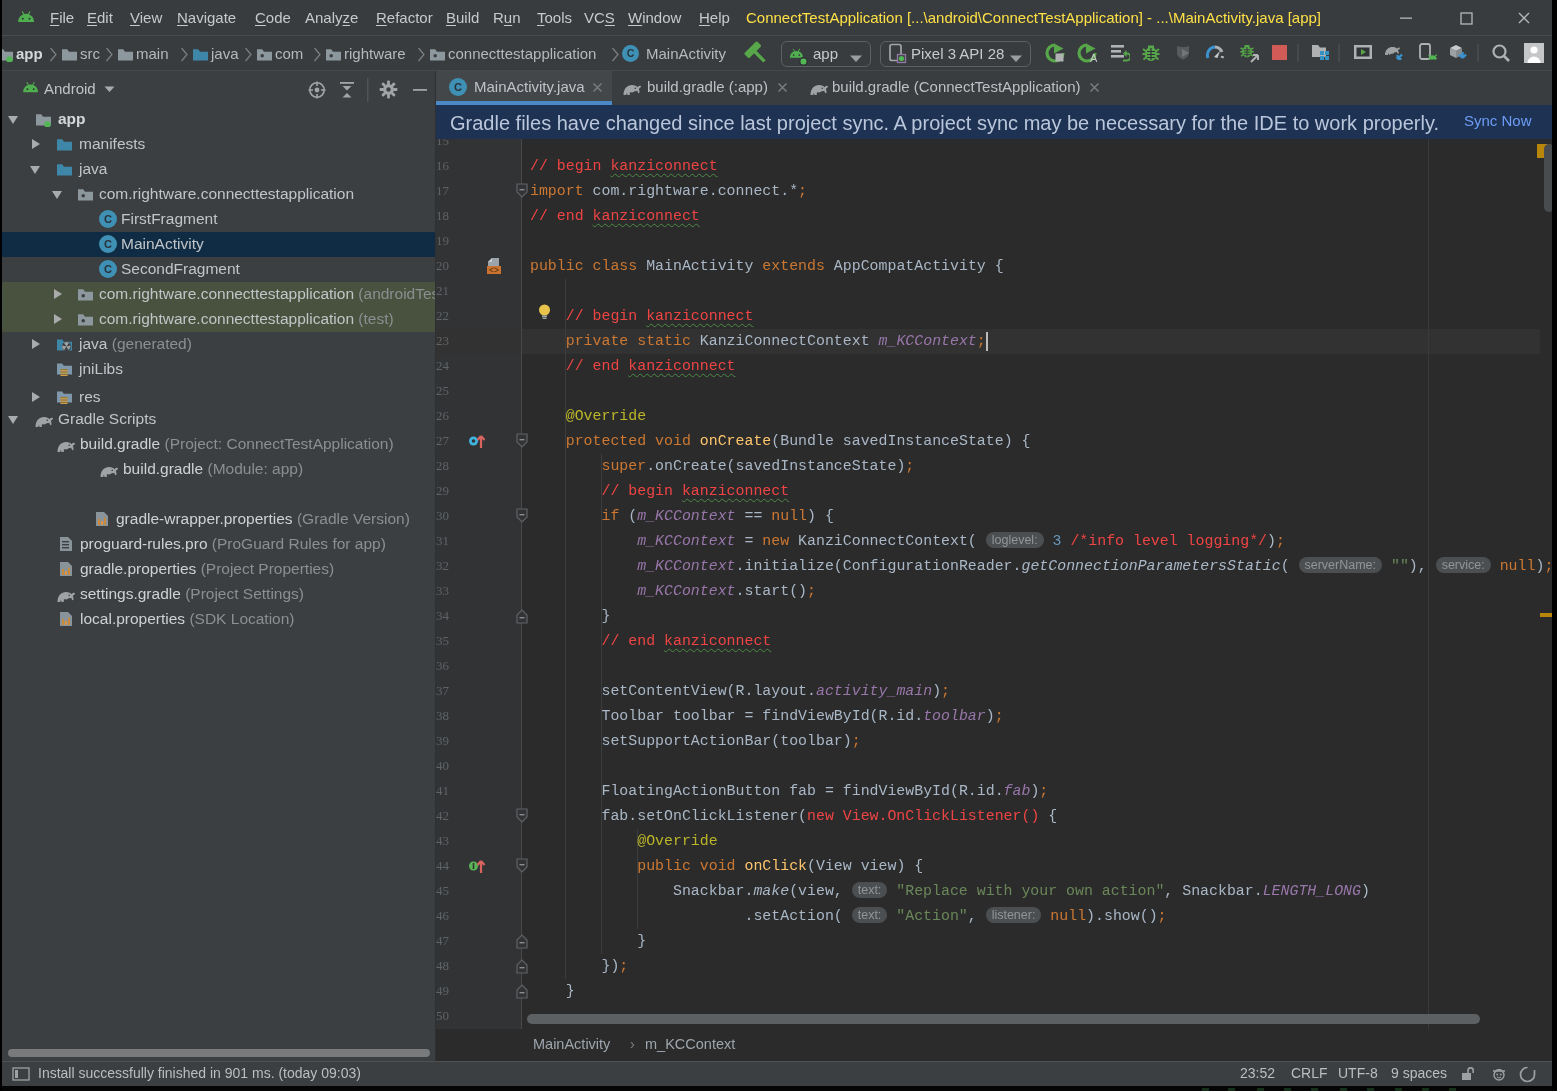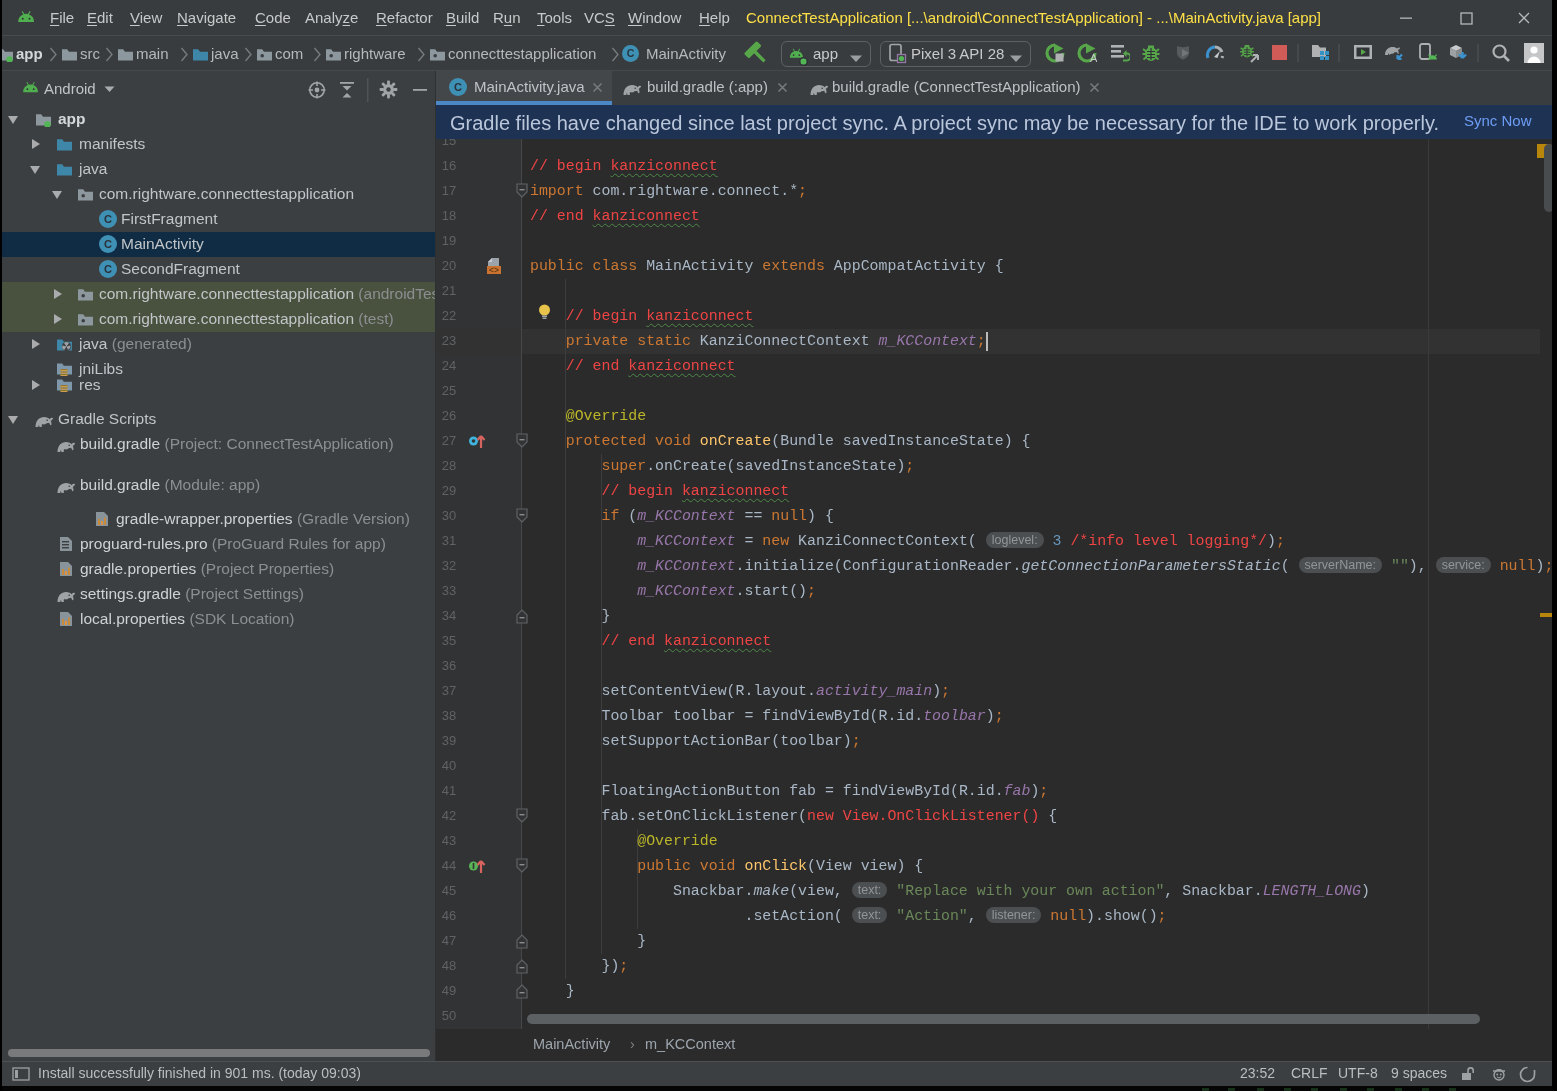--- a/index.html
+++ b/index.html
@@ -27,21 +27,21 @@
 #tabbar{left:436px;top:71px;width:1116px;height:34px;background:#3a3d3f}
 .tab{position:absolute;top:0;height:34px}
 #banner{left:436px;top:105px;width:1116px;height:34px;background:#1e3254}
 #banner .btxt{position:absolute;left:14px;top:7px;font-size:20px;color:#bac6da;white-space:nowrap}
 #banner .sync{position:absolute;left:1028px;top:7px;font-size:15px;color:#6d9df5}
 #editor{left:436px;top:139px;width:1116px;height:890px;background:#2b2b2b;overflow:hidden}
 #gutterbg{position:absolute;left:0;top:0;width:85px;height:890px;background:#313335}
 #gutline{position:absolute;left:85px;top:0;width:1px;height:890px;background:#46484a}
 #curline{position:absolute;left:0;top:190px;width:1104px;height:25px;background:#323232}
 #margin{position:absolute;left:992px;top:0;width:1px;height:890px;background:#3a3a3a}
-.lno{position:absolute;width:26px;text-align:center;font-family:Liberation Sans, sans-serif;font-size:13px;color:#606366;left:0}
+.lno{position:absolute;width:26px;text-align:left;font-family:Liberation Serif, serif;font-size:13px;color:#606366;left:0}
 .cl{position:absolute;left:94px;font-family:"Liberation Mono",monospace;font-size:14.9px;line-height:25px;white-space:pre;color:#a9b7c6}
 .k{color:#cc7832}.c{color:#ef4444}.f{color:#9876aa;font-style:italic}.s{color:#6a8759}
 .n{color:#6897bb}.m{color:#ffc66d}.an{color:#bbb529}.it{font-style:italic}
 .w{text-decoration:underline wavy #4e8a48 1.3px;text-underline-offset:3px}
 .hint{display:inline-block;background:#4c4f51;color:#929598;border-radius:8px;font-family:"Liberation Sans",sans-serif;font-size:12.5px;line-height:16px;padding:0 6px;vertical-align:1px}
 .ig{position:absolute;width:1px;background:#3d3d3d}
 .caret{position:absolute;width:2px;height:19px;background:#bbbbbb}
 
 #bcrumbs{left:436px;top:1029px;width:1116px;height:32px;background:#2b2b2b}
 #bcrumbs span{position:absolute;top:7px;font-size:14.5px;color:#9da5ad;white-space:nowrap}
@@ -400,21 +400,21 @@
         <path fill="#7e97aa" d="M1 2.5 h5.2 l1.6 2.2 H16 V13.5 H1z"></path>
         <rect x="4.5" y="8.2" width="7" height="2" fill="#caa04c"></rect>
         <rect x="4.5" y="8.2" width="7" height="0.9" fill="#8a6d2f"></rect>
         <rect x="4.5" y="10.6" width="7" height="2" fill="#caa04c"></rect>
         <rect x="4.5" y="10.6" width="7" height="0.9" fill="#8a6d2f"></rect>
         <rect x="4.5" y="13" width="7" height="2" fill="#caa04c"></rect>
         <rect x="4.5" y="13" width="7" height="0.9" fill="#8a6d2f"></rect>
       </svg>
 <div class="lbl" style="left:77px">jniLibs</div>
 </div>
-<div class="trow" style="top:302px;">
+<div class="trow" style="top:314px;">
 <div class="arrow-r" style="left:30px"></div>
 <svg class="abs" style="left:54px;top:4px" width="17" height="16" viewBox="0 0 17 16">
         <path fill="#7e97aa" d="M1 2.5 h5.2 l1.6 2.2 H16 V13.5 H1z"></path>
         <rect x="4.5" y="8.2" width="7" height="2" fill="#caa04c"></rect>
         <rect x="4.5" y="8.2" width="7" height="0.9" fill="#8a6d2f"></rect>
         <rect x="4.5" y="10.6" width="7" height="2" fill="#caa04c"></rect>
         <rect x="4.5" y="10.6" width="7" height="0.9" fill="#8a6d2f"></rect>
         <rect x="4.5" y="13" width="7" height="2" fill="#caa04c"></rect>
         <rect x="4.5" y="13" width="7" height="0.9" fill="#8a6d2f"></rect>
       </svg>
@@ -428,21 +428,21 @@
       </svg>
 <div class="lbl" style="left:56px">Gradle Scripts</div>
 </div>
 <div class="trow" style="top:361px;">
 <svg class="abs" style="left:54px;top:5px" width="20" height="16" viewBox="0 0 20 16">
         <path fill="#9fa3a6" d="M1.5 15 C1.5 8.5 5.5 5 10 5 c2.8 0 4.6 1 5.6 2.2 c1.3-1.9 3.4-1.9 3.4-0.9 c0 0.8-0.9 1.9-2.2 2.4 c0.5 1.1 0.7 2.3 0.7 3.3 c0 1.4-1.2 1.6-1.6 0.5 l-0.7-1.7 c-0.6 0.4-1.5 0.5-2.3 0.3 c-0.6 0.8-1.7 1.4-2.9 1.4 c-1.5 0-2.2-0.6-2.2 0.8 V15 h-2.3 l-0.6-2.2 -0.7 2.2z"></path>
         <circle cx="13.2" cy="8.3" r="0.75" fill="#313437"></circle>
       </svg>
 <div class="lbl" style="left:78px"><span style="color:#ced2d5">build.gradle</span> <span class="gray">(Project: ConnectTestApplication)</span></div>
 </div>
-<div class="trow" style="top:402px;">
+<div class="trow" style="top:386px;margin-left:43px;">
 <svg class="abs" style="left:54px;top:5px" width="20" height="16" viewBox="0 0 20 16">
         <path fill="#9fa3a6" d="M1.5 15 C1.5 8.5 5.5 5 10 5 c2.8 0 4.6 1 5.6 2.2 c1.3-1.9 3.4-1.9 3.4-0.9 c0 0.8-0.9 1.9-2.2 2.4 c0.5 1.1 0.7 2.3 0.7 3.3 c0 1.4-1.2 1.6-1.6 0.5 l-0.7-1.7 c-0.6 0.4-1.5 0.5-2.3 0.3 c-0.6 0.8-1.7 1.4-2.9 1.4 c-1.5 0-2.2-0.6-2.2 0.8 V15 h-2.3 l-0.6-2.2 -0.7 2.2z"></path>
         <circle cx="13.2" cy="8.3" r="0.75" fill="#313437"></circle>
       </svg>
 <div class="lbl" style="left:78px"><span style="color:#ced2d5">build.gradle</span> <span class="gray">(Module: app)</span></div>
 </div>
 <div class="trow" style="top:436px;margin-left:36px;">
 <svg class="abs" style="left:56px;top:4px" width="14" height="16" viewBox="0 0 14 16">
         <path fill="#89939a" d="M2 1 h8 l4 4 V15 H2z"></path>
         <rect x="4" y="8" width="2" height="6" fill="#c98a3c"></rect>

